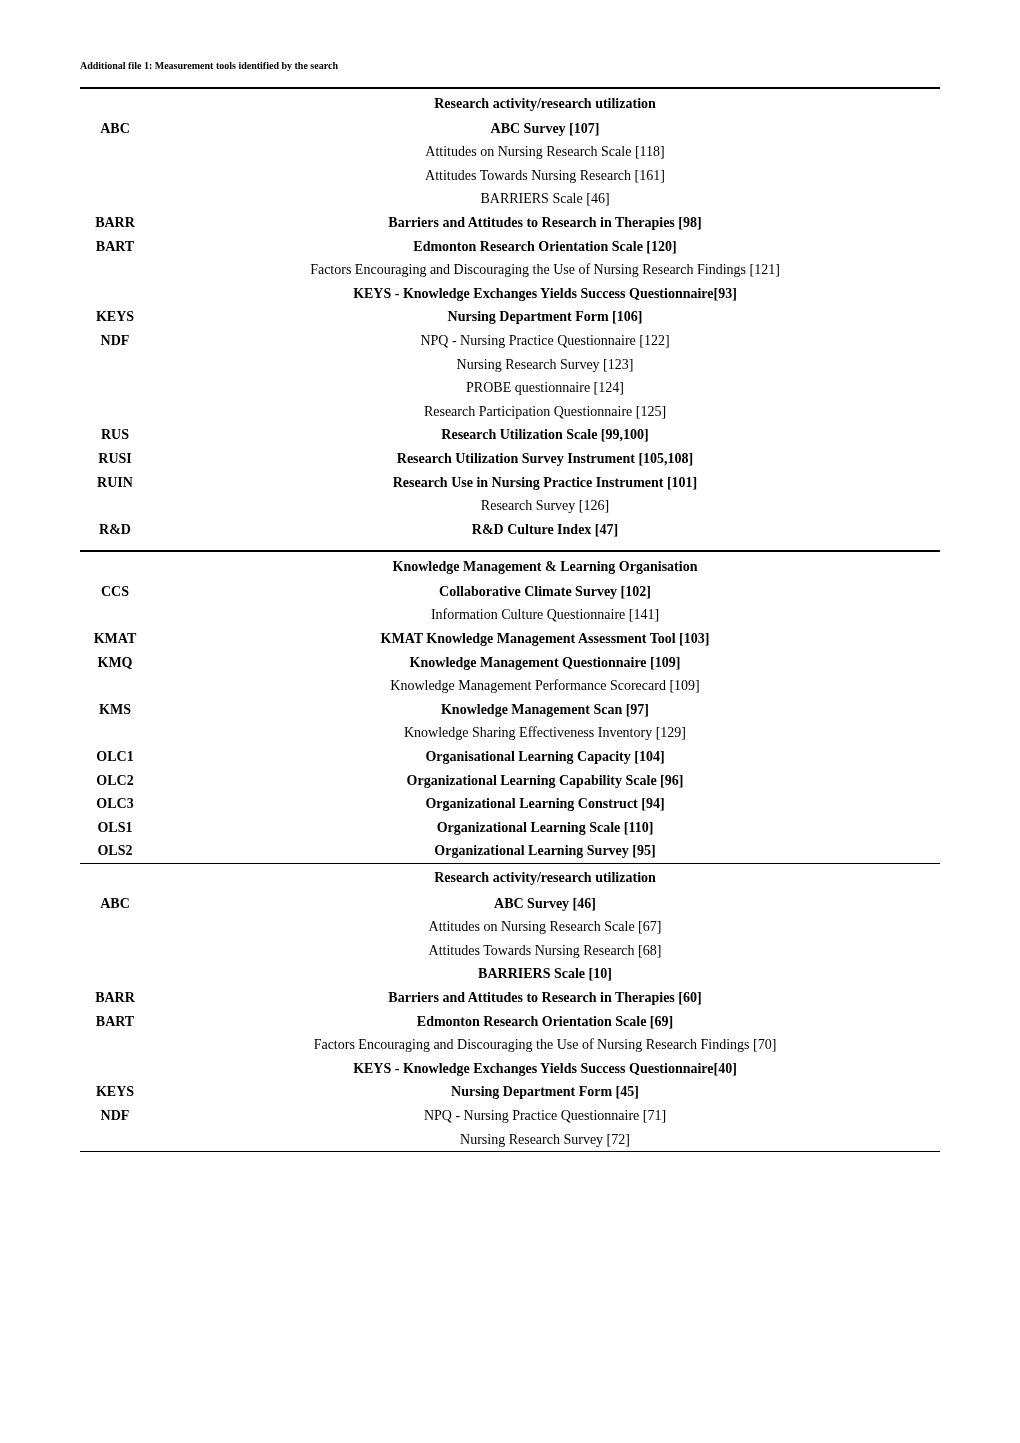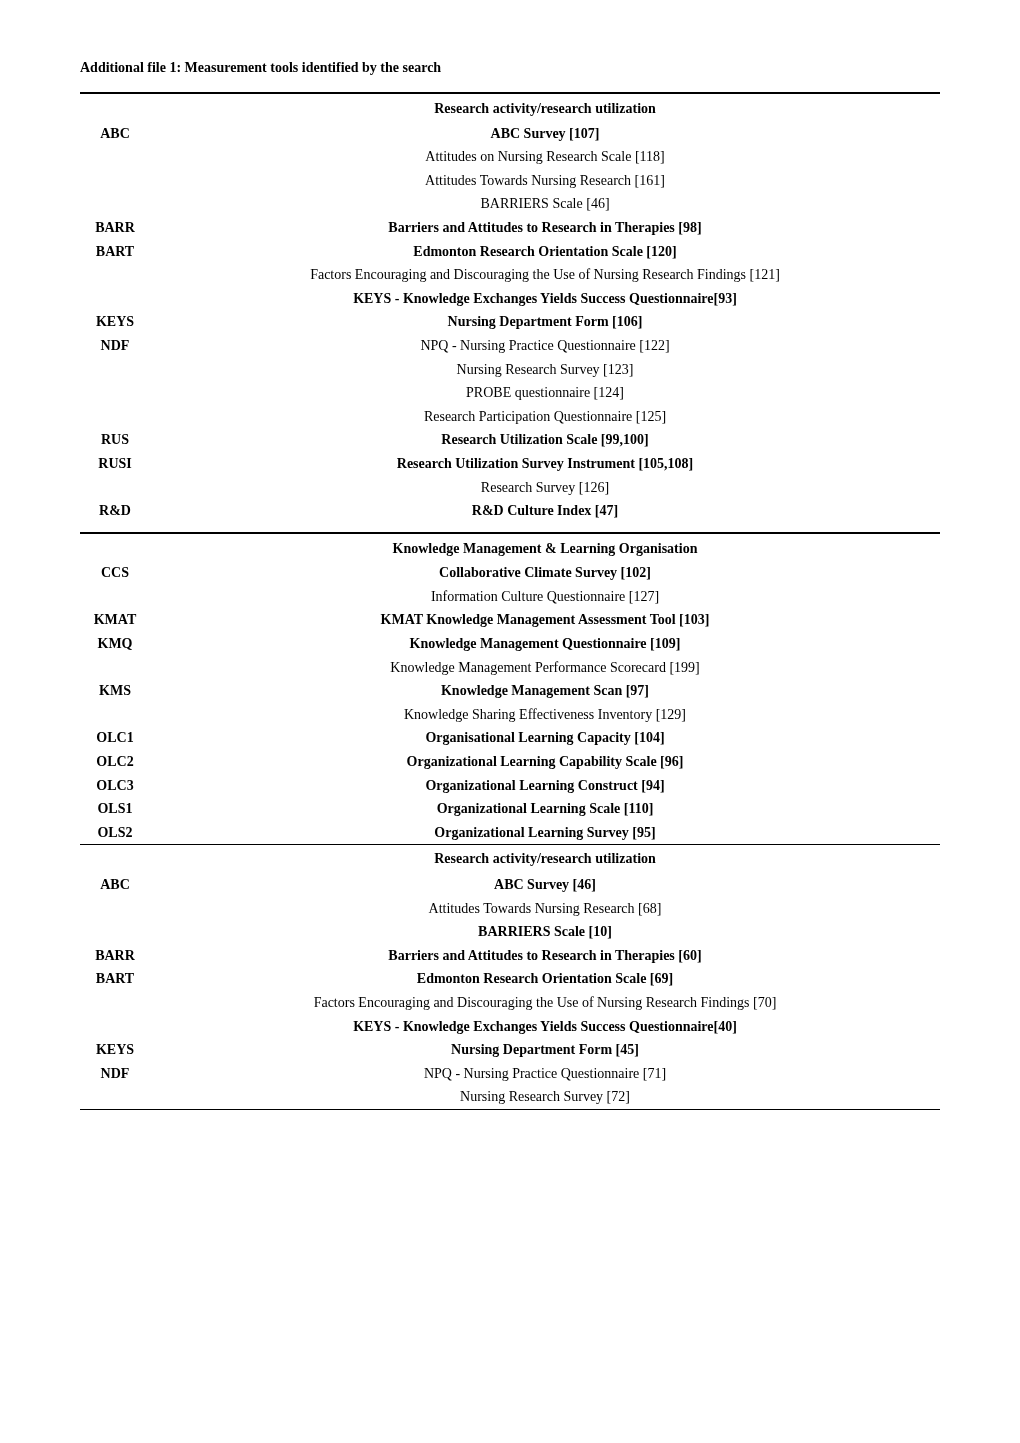--- a/index.html
+++ b/index.html
@@ -11,21 +11,21 @@
       background: #ffffff;
       font-family: "Times New Roman", Times, serif;
       font-size: 14px;
       color: #000000;
       padding: 60px 80px;
       width: 1020px;
       min-height: 1443px;
     }
     .page-title {
       font-weight: bold;
-      font-size: 14px;
+      font-size: 10px;
       margin-bottom: 16px;
     }
     .main-table {
       width: 100%;
       border-collapse: collapse;
       text-align: center;
     }
     .main-table td {
       padding: 2px 6px;
       vertical-align: top;
@@ -119,53 +119,57 @@
     </tr>
       <tr>
       <td class="abbr-col">RUS</td>
       <td class="desc-col" style="font-weight:bold;">Research Utilization Scale [99,100]</td>
     </tr>
       <tr>
       <td class="abbr-col">RUSI</td>
       <td class="desc-col" style="font-weight:bold;">Research Utilization Survey Instrument [105,108]</td>
     </tr>
       <tr>
+      <td class="abbr-col">RUIN</td>
+      <td class="desc-col" style="font-weight:bold;">Research Use in Nursing Practice Instrument [101]</td>
+    </tr>
+      <tr>
       <td class="abbr-col"></td>
       <td class="desc-col" style="">Research Survey [126]</td>
     </tr>
       <tr>
       <td class="abbr-col">R&amp;D</td>
       <td class="desc-col" style="font-weight:bold;">R&amp;D Culture Index [47]</td>
     </tr>
       <tr class="spacer-row">
         <td colspan="2"></td>
       </tr>
       <tr class="section-header-row">
       <td class="abbr-col"></td>
       <td class="desc-col">Knowledge Management &amp; Learning Organisation</td>
     </tr>
       <tr>
       <td class="abbr-col">CCS</td>
       <td class="desc-col" style="font-weight:bold;margin-left:16px;">Collaborative Climate Survey [102]</td>
     </tr>
       <tr>
       <td class="abbr-col"></td>
-      <td class="desc-col" style="">Information Culture Questionnaire [127]</td>
+      <td class="desc-col" style="">Information Culture Questionnaire [141]</td>
     </tr>
       <tr>
       <td class="abbr-col">KMAT</td>
       <td class="desc-col" style="font-weight:bold;">KMAT Knowledge Management Assessment Tool [103]</td>
     </tr>
       <tr>
       <td class="abbr-col">KMQ</td>
       <td class="desc-col" style="font-weight:bold;">Knowledge Management Questionnaire [109]</td>
     </tr>
       <tr>
       <td class="abbr-col"></td>
-      <td class="desc-col" style="">Knowledge Management Performance Scorecard [199]</td>
+      <td class="desc-col" style="">Knowledge Management Performance Scorecard [109]</td>
     </tr>
       <tr>
       <td class="abbr-col">KMS</td>
       <td class="desc-col" style="font-weight:bold;">Knowledge Management Scan [97]</td>
     </tr>
       <tr>
       <td class="abbr-col"></td>
       <td class="desc-col" style="">Knowledge Sharing Effectiveness Inventory [129]</td>
     </tr>
       <tr>
@@ -188,20 +192,24 @@
       <td class="abbr-col">OLS2</td>
       <td class="desc-col" style="font-weight:bold;">Organizational Learning Survey [95]</td>
     </tr>
       <tr class="inner-section-row">
       <td class="abbr-col"></td>
       <td class="desc-col">Research activity/research utilization</td>
     </tr>
       <tr>
       <td class="abbr-col">ABC</td>
       <td class="desc-col" style="font-weight:bold;">ABC Survey [46]</td>
+    </tr>
+      <tr>
+      <td class="abbr-col"></td>
+      <td class="desc-col" style="">Attitudes on Nursing Research Scale [67]</td>
     </tr>
       <tr>
       <td class="abbr-col"></td>
       <td class="desc-col" style="">Attitudes Towards Nursing Research [68]</td>
     </tr>
       <tr>
       <td class="abbr-col"></td>
       <td class="desc-col" style="font-weight:bold;">BARRIERS Scale [10]</td>
     </tr>
       <tr>

